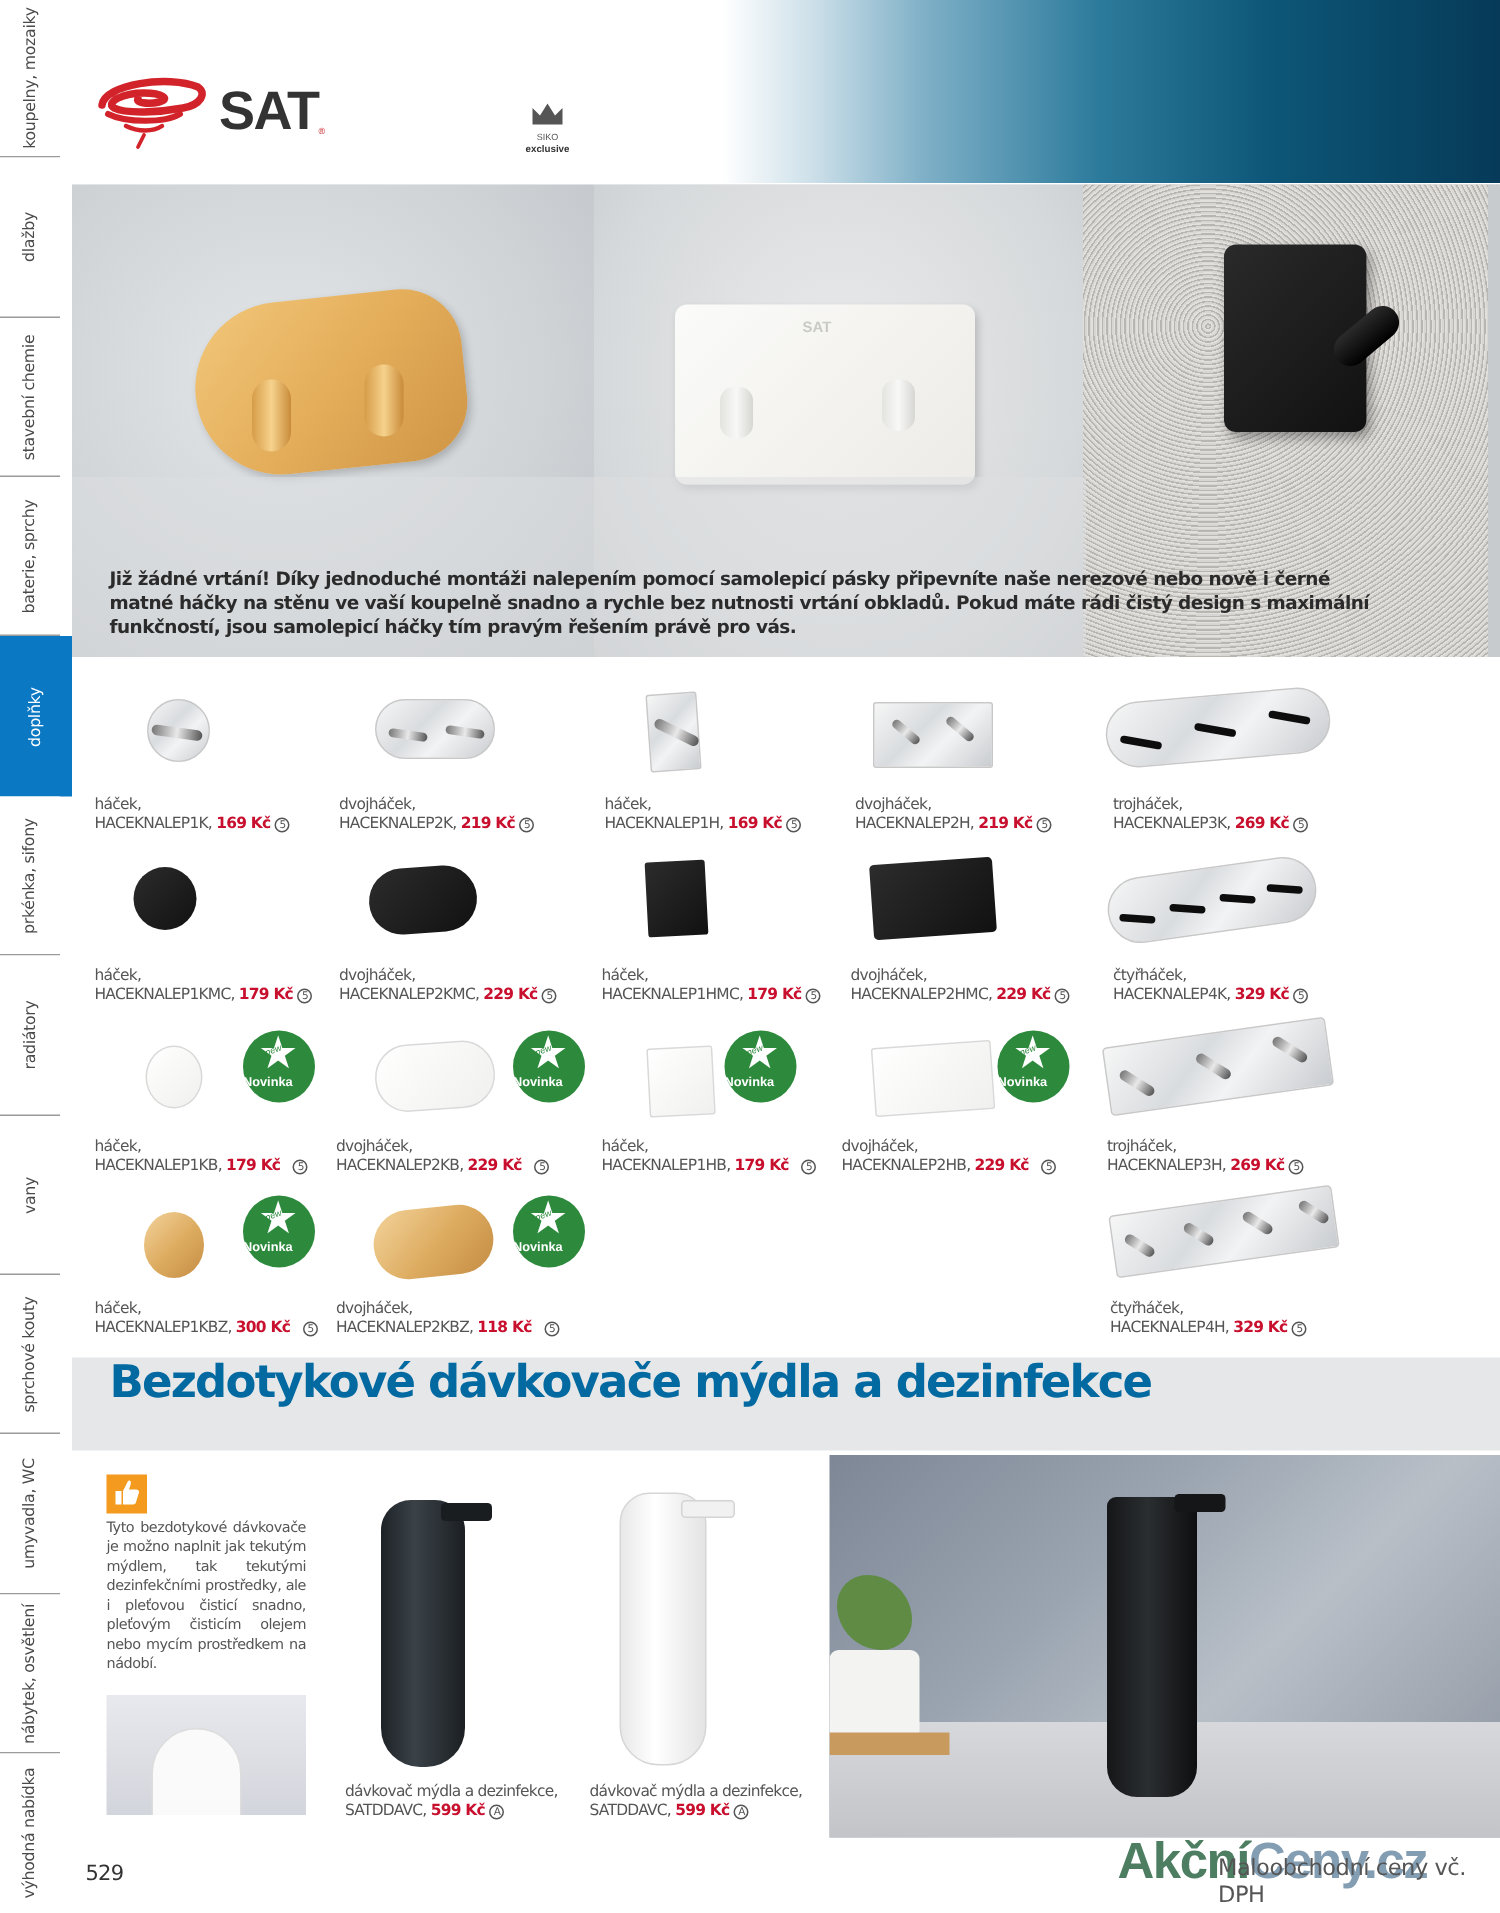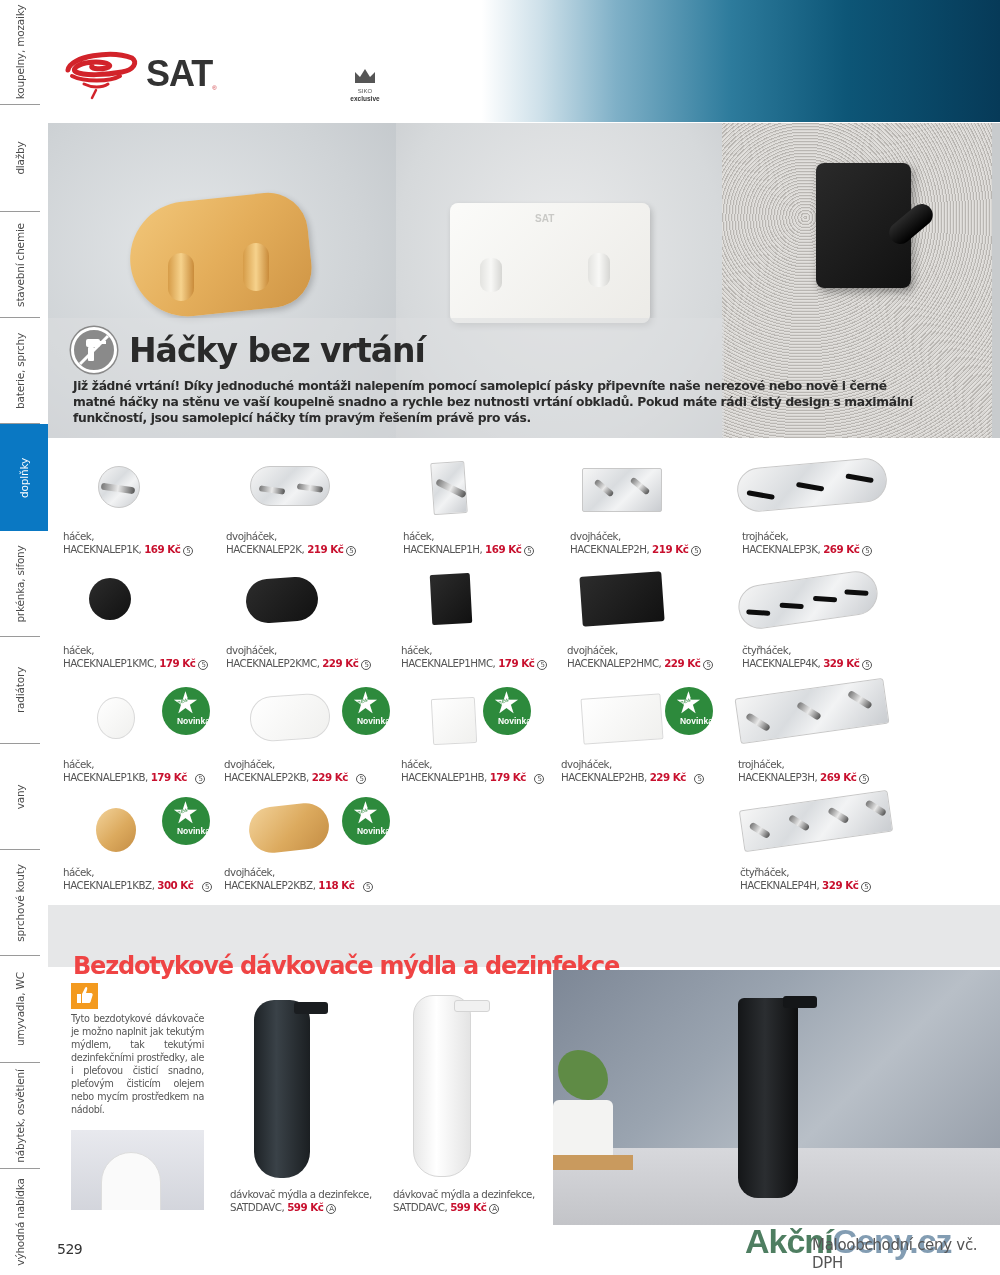--- a/index.html
+++ b/index.html
@@ -53,34 +53,34 @@
   .product { position: absolute; }
   .prod-img { position: absolute; }
   .prod-label { position: absolute; font-family: "DejaVu Sans", sans-serif; font-size: 10.3px; line-height: 13px; color: #555; letter-spacing: -0.5px; white-space: nowrap; }
   .prod-code { color: #555; }
   .prod-price { color: #c8102e; font-weight: 700; }
   .circ { display: inline-block; width: 10px; height: 10px; border: 1px solid #555; border-radius: 50%; font-size: 7px; line-height: 8px; text-align: center; color: #555; vertical-align: 0px; margin-left: 3px; }
 
   .badge-new { position: absolute; width: 48px; height: 48px; border-radius: 50%; background: #2d8a3c; }
   .badge-new .star { position: absolute; left: 10px; top: 1px; font-size: 30px; line-height: 30px; color: #ffffff; }
   .badge-new .new-txt { position: absolute; left: 15px; top: 11px; font-size: 6px; color: #2d8a3c; font-style: italic; transform: rotate(-20deg); }
-  .badge-new .nov { position: absolute; left: 0; width: 48px; top: 29px; text-align: right; font-size: 8.5px; font-weight: 700; color: #fff; }
+  .badge-new .nov { position: absolute; left: 0; width: 48px; top: 29px; text-align: left; font-size: 8.5px; font-weight: 700; color: #fff; }
 
   
   .steel { background: linear-gradient(135deg,#f6f6f6 0%,#d9dcdf 40%,#f2f3f4 60%,#c9ccd0 100%); border: 1px solid #c8c8c8; }
   .matte { background: linear-gradient(135deg,#2c2c2c,#111); }
   .whitep { background: linear-gradient(135deg,#ffffff,#f0f0ee); border: 1px solid #d9d9d9; }
   .goldp { background: linear-gradient(135deg,#f3d39b,#dcaa5e 55%,#c48d44); }
   .peg { position: absolute; border-radius: 4px; }
   .peg.s { background: linear-gradient(90deg,#777,#e9e9e9,#555); }
   .peg.b { background: #0d0d0d; }
 
   
   .sec2-band { position: absolute; left: 48px; top: 905px; width: 952px; height: 62px; background: #e6e7e8; }
-  .sec2-title { position: absolute; left: 73px; top: 952px; font-family: "DejaVu Sans", sans-serif; font-size: 24px; font-weight: 700; color: #ef4444; letter-spacing: -1.2px; }
+  .sec2-title { position: absolute; left: 73px; top: 904px; font-family: "DejaVu Sans", sans-serif; font-size: 30px; font-weight: 700; color: #0369a1; letter-spacing: -1.2px; }
 
   .thumb-icon { position: absolute; left: 71px; top: 983px; width: 27px; height: 26px; background: #f39a1f; }
   .info-text { position: absolute; left: 71px; top: 1012px; width: 133px; font-family: "DejaVu Sans", sans-serif; font-size: 9.6px; line-height: 13px; color: #555; text-align: justify; letter-spacing: -0.3px; }
   .small-photo { position: absolute; left: 71px; top: 1130px; width: 133px; height: 80px; background: linear-gradient(180deg,#e8e9ee,#d3d5dc); overflow: hidden; }
   .small-photo .cup { position: absolute; left: 30px; top: 22px; width: 60px; height: 70px; border-radius: 30px 30px 0 0; background: #fafafa; border: 1px solid #ddd; }
 
   .dispenser { position: absolute; border-radius: 20px 20px 26px 26px; }
   .disp-black { background: linear-gradient(90deg,#1d2226,#3a4248 40%,#1b1f22); }
   .disp-white { background: linear-gradient(90deg,#e8e8e8,#ffffff 40%,#e4e4e4); border: 1px solid #d6d6d6; }
   .nozzle { position: absolute; height: 12px; border-radius: 3px; }
@@ -174,31 +174,20 @@
   <div class="white-plate">
     <span class="white-plate-logo">SAT</span>
     <div class="white-hook" style="left:30px;top:55px"></div>
     <div class="white-hook" style="left:138px;top:50px"></div>
   </div>
 
   <div class="black-plate"></div>
   <div class="black-hook"></div>
 
   <div class="hero-overlay"></div>
-  <div class="hero-title-row">
-    <div class="no-drill-icon">
-      <svg width="46" height="46" viewBox="0 0 46 46" style="position:absolute;left:-3px;top:-3px">
-        <rect x="15" y="12" width="14" height="8" rx="2" fill="#fff"></rect>
-        <rect x="27" y="14" width="8" height="3" fill="#fff"></rect>
-        <rect x="17" y="20" width="6" height="14" rx="1" fill="#fff"></rect>
-        <line x1="9" y1="37" x2="37" y2="9" stroke="#fff" stroke-width="3"></line>
-      </svg>
-    </div>
-    <h1 class="hero-title">Háčky bez vrtání</h1>
-  </div>
   <p class="hero-desc">Již žádné vrtání! Díky jednoduché montáži nalepením pomocí samolepicí pásky připevníte naše nerezové nebo nově i černé matné háčky na stěnu ve vaší koupelně snadno a rychle bez nutnosti vrtání obkladů. Pokud máte rádi čistý design s maximální funkčností, jsou samolepicí háčky tím pravým řešením právě pro vás.</p>
 </section>
 
 <div class="product">
   <div class="prod-img steel" style="left:98px;top:466px;width:42px;height:42px;border-radius:50%">
     <div class="peg s" style="left:2px;top:18px;width:34px;height:7px;transform:rotate(8deg)"></div>
   </div>
   <div class="prod-label" style="left:63px;top:530px">
     <div>háček,</div>
     <div><span class="prod-code">HACEKNALEP1K,</span> <span class="prod-price">169 Kč</span><span class="circ">5</span></div>

